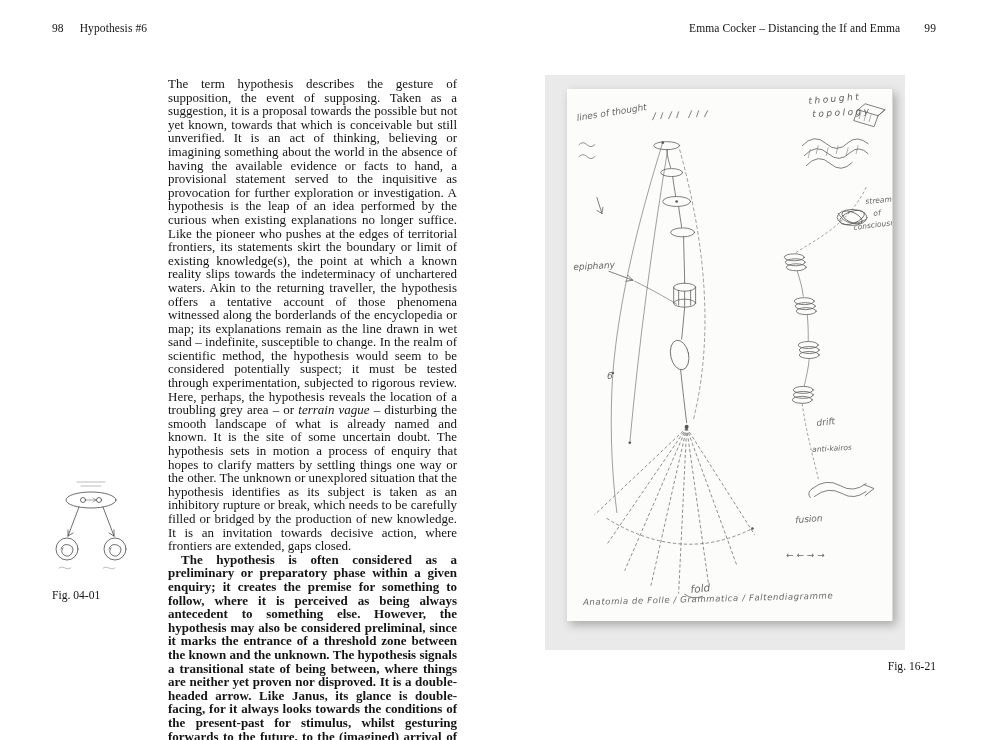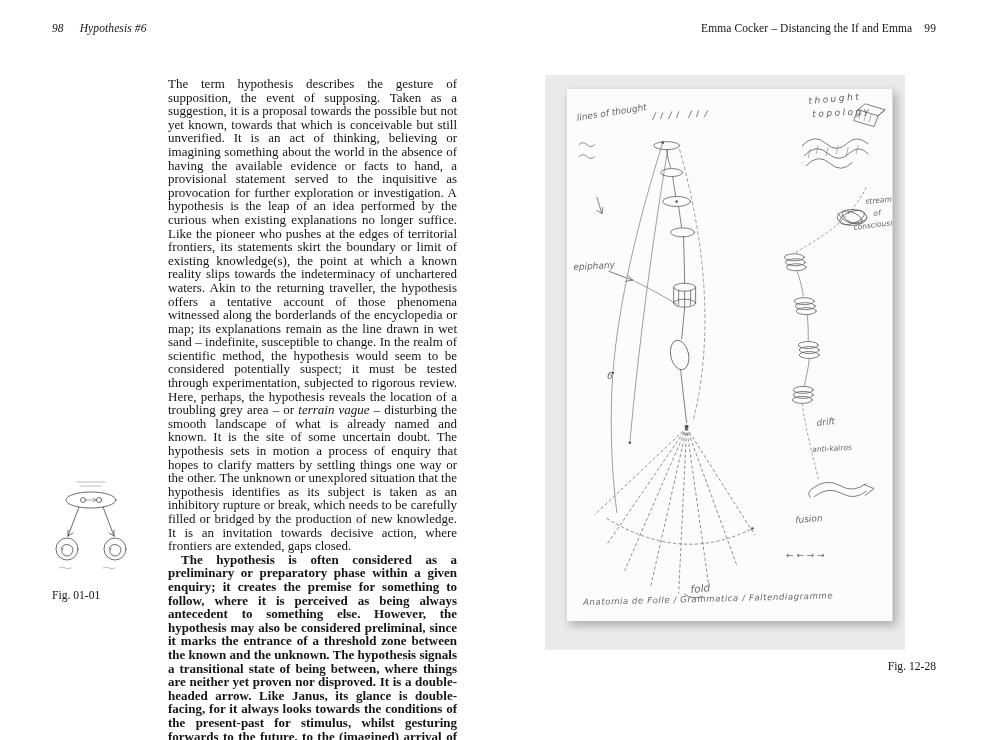--- a/index.html
+++ b/index.html
@@ -5,24 +5,24 @@
   * { margin:0; padding:0; box-sizing:border-box; }
   html,body { width:988px; height:740px; }
   body {
     background:#ffffff;
     font-family:"Liberation Serif", serif;
     color:#141414;
     position:relative;
     overflow:hidden;
   }
   .hdr { position:absolute; top:22px; font-size:11.5px; letter-spacing:.1px; }
-  .hdr-left { left:52px;font-style:italic; }
+  .hdr-left { left:52px; }
   .hdr-left .pgnum { margin-right:16px; }
   .hdr-right { right:52px; text-align:right; }
-  .hdr-right .pgnum { margin-left:12px; }
+  .hdr-right .pgnum { margin-left:24px; }
 
   .text-column {
     position:absolute; left:168px; top:77px; width:289px;
     font-size:13px; line-height:13.6px; text-align:justify;
   }
   .text-column p.indent { text-indent:13px;font-weight:bold; }
   .text-column em { font-style:italic; }
 
   .fig1 { position:absolute; left:50px; top:476px; width:82px; height:108px; }
   .fig1 svg { width:100%; height:100%; }
@@ -83,21 +83,21 @@
         <path d="M29 31 L18 60 M18 60 L18 54 M18 60 L23 57"></path>
         <path d="M53 31 L64 60 M64 60 L64 54 M64 60 L59 57"></path>
         <circle cx="17" cy="73" r="11"></circle>
         <circle cx="65" cy="73" r="11"></circle>
         <path d="M11 73 q2 -6 8 -4 q6 2 3 8 q-3 5 -8 2 q-4 -3 -1 -7"></path>
         <path d="M59 73 q2 -6 8 -4 q6 2 3 8 q-3 5 -8 2 q-4 -3 -1 -7"></path>
         <path d="M9 92 q3 -2 6 0 t6 0 M53 92 q3 -2 6 0 t6 0" stroke-width="0.5" stroke="#7a7a7a"></path>
       </g>
     </svg>
   </figure>
-  <div class="fig1-caption">Fig. 01-01</div>
+  <div class="fig1-caption">Fig. 04-01</div>
 
   <main class="text-column">
     <p><span>The term hypothesis describes the gesture of supposition, the event of supposing. Taken as a suggestion, it is a proposal towards the possible but not yet known, towards that which is conceivable but still unverified. It is an act of thinking, believing or imagining something about the world in the absence of having the available evidence or facts to hand, a provisional statement served to the inquisitive as provocation for further exploration or investigation. A hypothesis is the leap of an idea performed by the curious when existing explanations no longer suffice. Like the pioneer who pushes at the edges of territorial frontiers, its statements skirt the boundary or limit of existing knowledge(s), the point at which a known reality slips towards the indeterminacy of unchartered waters. Akin to the returning traveller, the hypothesis offers a tentative account of those phenomena witnessed along the borderlands of the encyclopedia or map; its explanations remain as the line drawn in wet sand – indefinite, susceptible to change. In the realm of scientific method, the hypothesis would seem to be considered potentially suspect; it must be tested through experimentation, subjected to rigorous review. Here, perhaps, the hypothesis reveals the location of a troubling grey area – or </span><em>terrain vague</em><span> – disturbing the smooth landscape of what is already named and known. It is the site of some uncertain doubt. The hypothesis sets in motion a process of enquiry that hopes to clarify matters by settling things one way or the other. The unknown or unexplored situation that the hypothesis identifies as its subject is taken as an inhibitory rupture or break, which needs to be carefully filled or bridged by the production of new knowledge. It is an invitation towards decisive action, where frontiers are extended, gaps closed.</span></p>
     <p class="indent">The hypothesis is often considered as a preliminary or preparatory phase within a given enquiry; it creates the premise for something to follow, where it is perceived as being always antecedent to something else. However, the hypothesis may also be considered preliminal, since it marks the entrance of a threshold zone between the known and the unknown. The hypothesis signals a transitional state of being between, where things are neither yet proven nor disproved. It is a double-headed arrow. Like Janus, its glance is double-facing, for it always looks towards the conditions of the present-past for stimulus, whilst gesturing forwards to the future, to the (imagined) arrival of clearer understanding, towards the moment of realisation. For</p>
   </main>
 
   <section class="artwork">
     <div class="sketch-page">
       <svg class="sketch-svg" viewBox="0 0 326 532" aria-hidden="true">
         <g stroke="#5f5f5f" stroke-width="0.8" fill="none" stroke-linecap="round">
@@ -202,15 +202,15 @@
       <span class="hand" style="left:40px;top:282px">6</span>
       <span class="hand" style="left:249px;top:329px;transform:rotate(-6deg)">drift</span>
       <span class="hand small" style="left:245px;top:356px;transform:rotate(-3deg)">anti-kairos</span>
       <span class="hand" style="left:228px;top:426px;transform:rotate(-4deg)">fusion</span>
       <span class="hand" style="left:219px;top:461px">← ← → →</span>
       <span class="hand big" style="left:123px;top:494px;transform:rotate(-5deg)">fold</span>
       <span class="hand wide" style="left:16px;top:508px;transform:rotate(-1.5deg)">Anatomia de Folle / Grammatica / Faltendiagramme</span>
     </div>
   </section>
 
-  <div class="fig2-caption">Fig. 12-28</div>
+  <div class="fig2-caption">Fig. 16-21</div>
 
 </div>
 
 </body></html>

